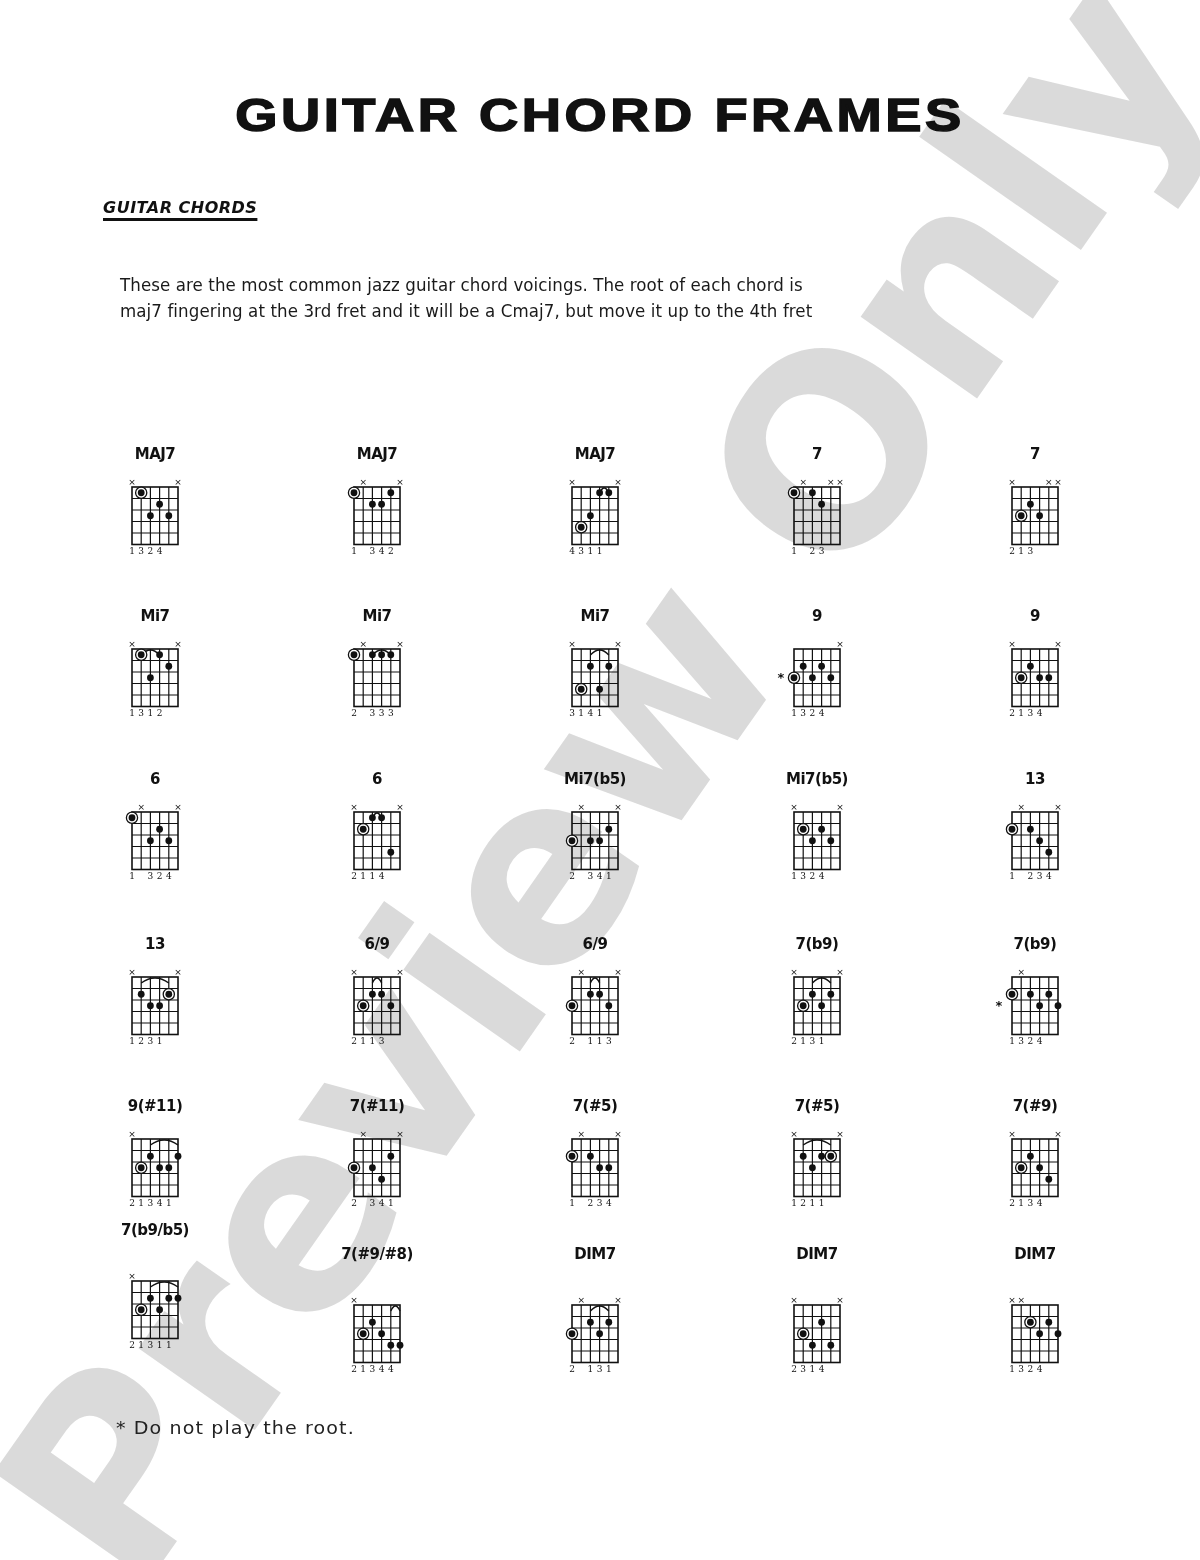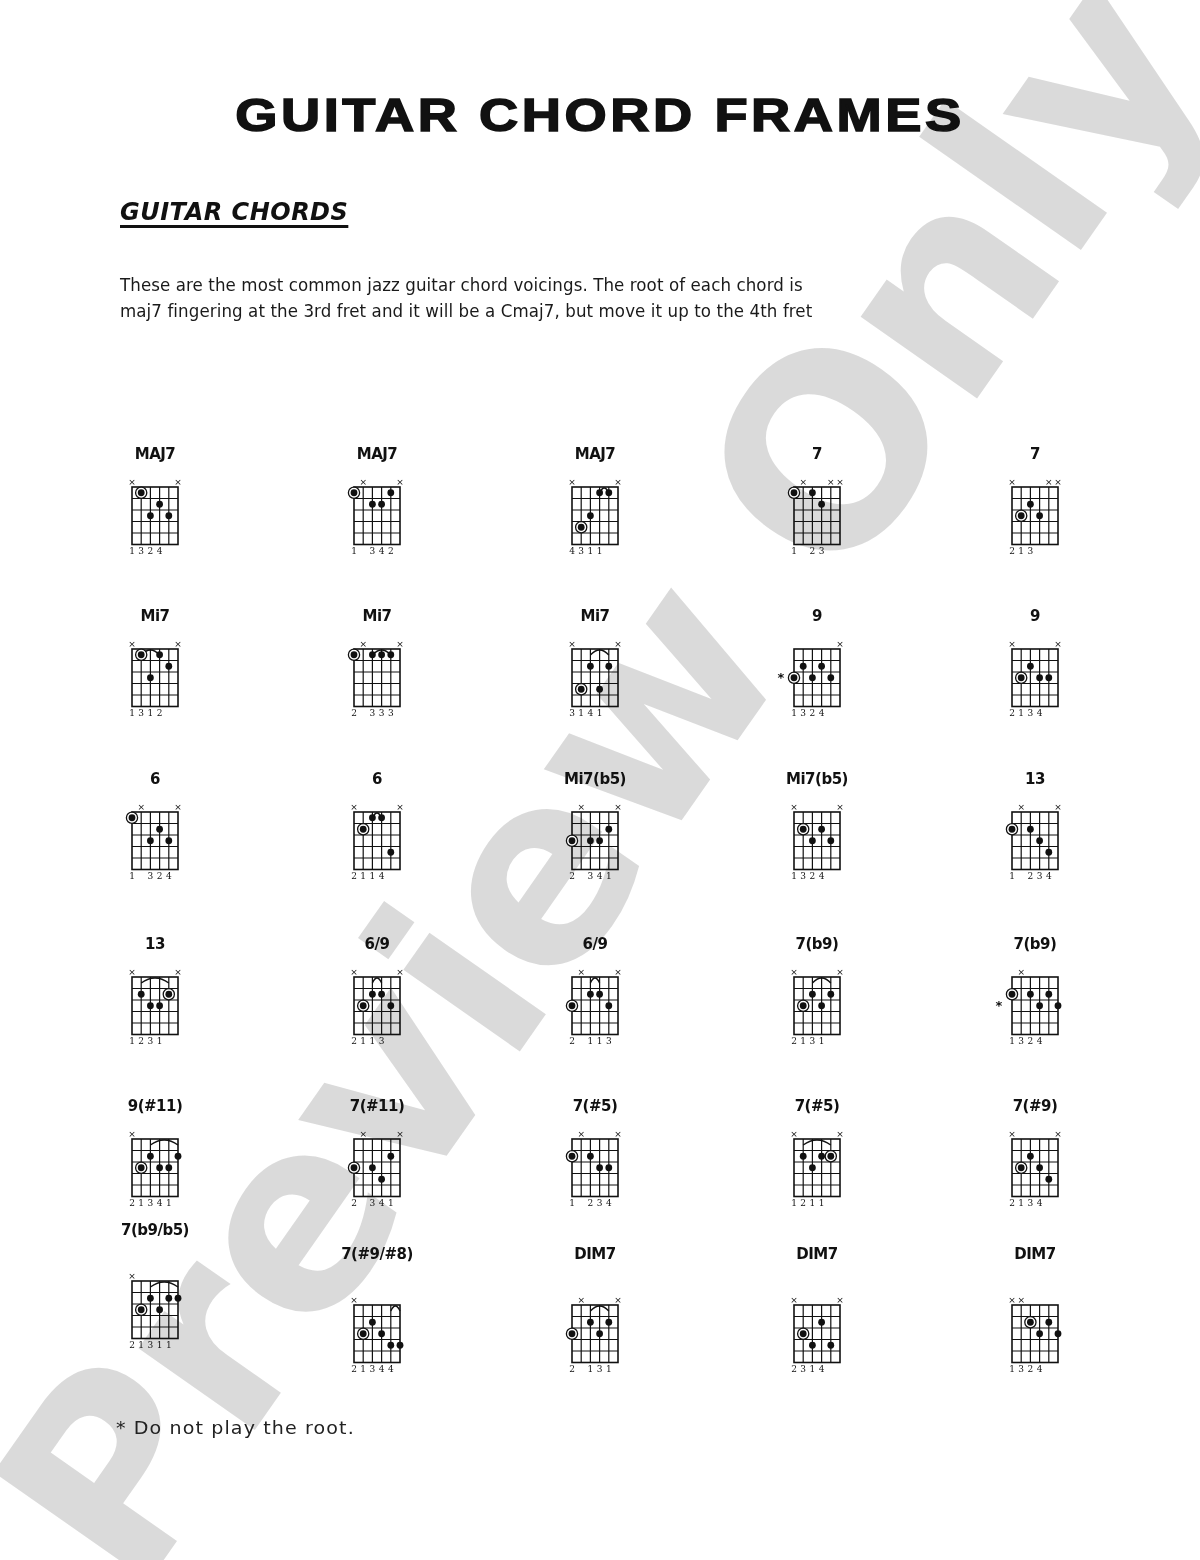--- a/index.html
+++ b/index.html
@@ -2,22 +2,22 @@
 <html><head>
 <meta charset="utf-8">
 <style>
   html, body { margin: 0; padding: 0; background: #ffffff; }
   body { width: 1200px; height: 1560px; position: relative; overflow: hidden;
          font-family: "DejaVu Sans", sans-serif; color: #111; }
   .page-title { position: absolute; top: 88px; left: 0; width: 1200px; text-align: center;
          font-family: "Liberation Sans", sans-serif; font-weight: 900; font-size: 46px;
          letter-spacing: 3px; color: #111; transform: scaleX(1.18); transform-origin: center;
          -webkit-text-stroke: 1.5px #111; }
-  .section-heading { position: absolute; top: 198px; left: 120px; font-family: "DejaVu Sans", sans-serif;
-         font-weight: 700; font-size: 24px; color: #111; text-decoration: underline;
+  .section-heading { position: absolute; top: 198px; left: 103px; font-family: "DejaVu Sans", sans-serif;
+         font-weight: 700; font-size: 16px; color: #111; text-decoration: underline;
          text-decoration-thickness: 3px; text-underline-offset: 5px; letter-spacing: 0.5px;
          font-style: italic; text-align: center; }
   .intro { position: absolute; top: 264px; left: 120px; width: 880px;
          font-family: "DejaVu Sans Condensed", "DejaVu Sans", sans-serif; font-size: 18.5px;
          line-height: 25.5px; color: #1a1a1a; letter-spacing: 0.1px; margin-top: 8px; }
   .intro span { display: block; white-space: nowrap; }
   .chord-grid { position: absolute; top: 445px; left: 95px; width: 1010px; }
   .chord { position: absolute; width: 120px; height: 150px; }
   .chord-name { position: absolute; top: 0; left: 0; width: 100%; text-align: center;
          font-family: "DejaVu Sans", sans-serif; font-weight: 700; font-size: 15px;

